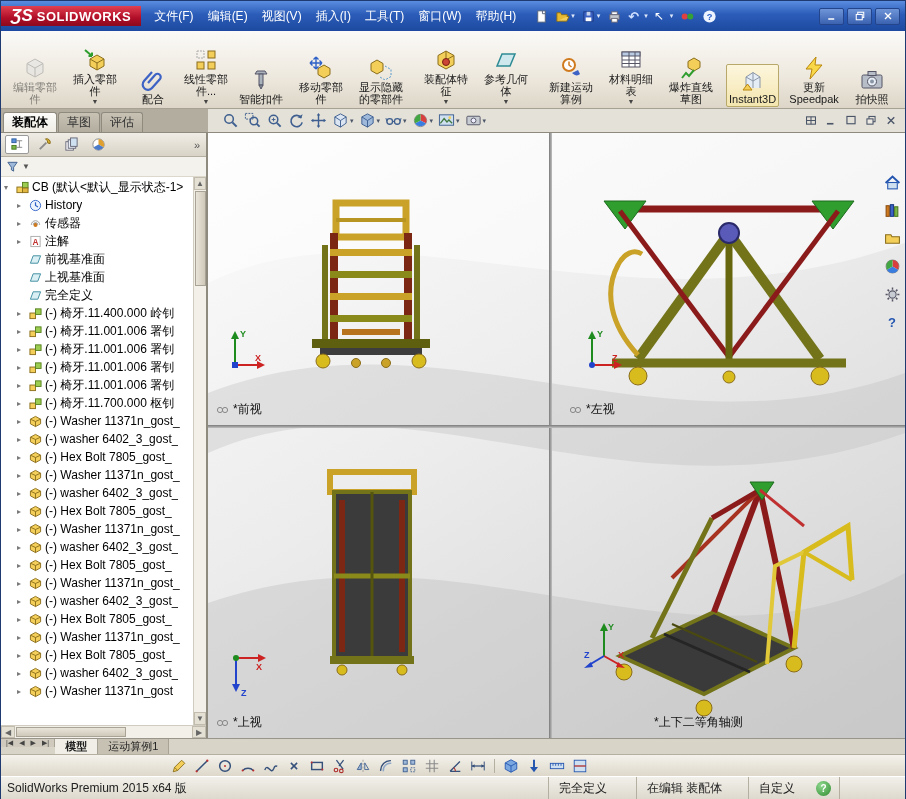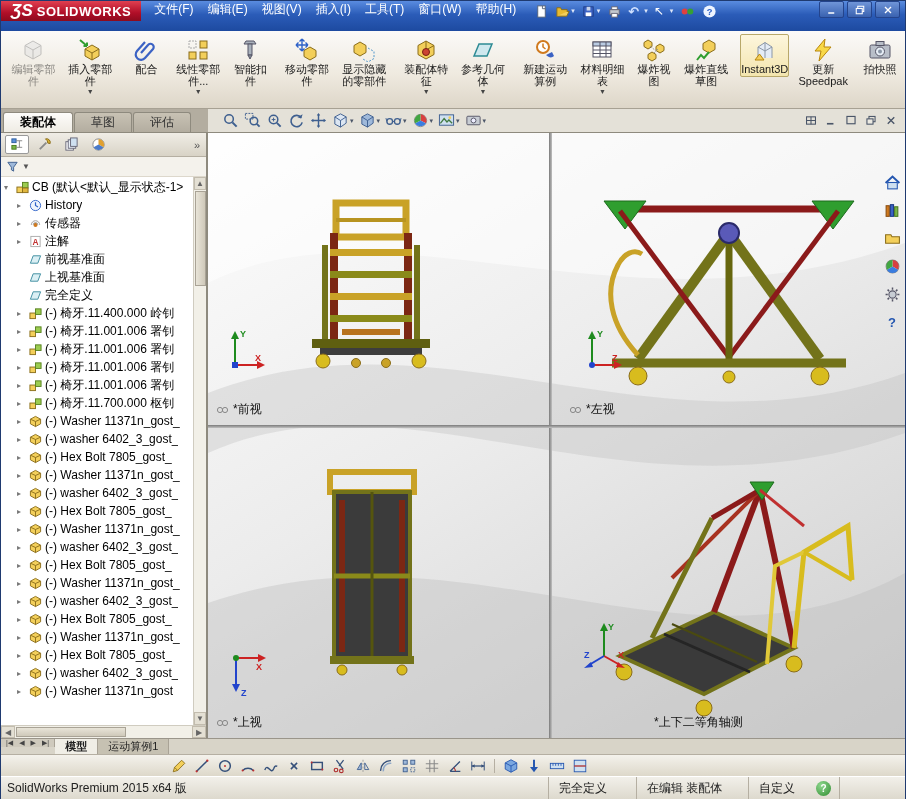--- a/index.html
+++ b/index.html
@@ -1,46 +1,46 @@
 <!DOCTYPE html>
 <html><head>
 <meta charset="utf-8">
 <style>
 *{box-sizing:border-box;margin:0;padding:0}
 html,body{width:906px;height:799px;overflow:hidden}
 body{font-family:"Liberation Sans","DejaVu Sans",sans-serif;font-size:12px;background:#d4d0c8}
 #app{width:906px;height:799px;display:flex;flex-direction:column;border:1px solid #1f3a70;background:#d4d0c8}
 
-.titlebar{flex:0 0 30px;background:linear-gradient(#5a8ce0,#2b5cb8 45%,#1d4aa0);display:flex;align-items:flex-start;color:#fff}
+.titlebar{flex:0 0 30px;background:linear-gradient(#5a8ce0,#2b5cb8 45%,#1d4aa0);display:flex;align-items:center;color:#fff}
 .logo{background:linear-gradient(#e04050,#b00e28 60%,#8c0a1e);display:flex;align-items:center;padding:0 10px;gap:4px}
 .logo .z{font-size:17px;font-weight:bold;font-style:italic}
 .logo .b{font-size:13px;font-weight:bold;letter-spacing:.5px}
 .menus{display:flex;align-items:center;padding-left:6px}
 .menu-item{padding:0 7px;height:100%;display:flex;align-items:center;cursor:default}
 .qat{display:flex;align-items:center;gap:2px;margin-left:8px}
 .tbtn{height:20px;min-width:20px;display:flex;align-items:center;justify-content:center;border-radius:2px;padding:0 2px}
 .tbtn .ig{width:15px;height:15px;display:block}
 .tcaret{color:#dfe8fa;font-size:7px;margin-left:1px}
 .wincontrols{margin-left:auto;display:flex;align-items:center;gap:3px;padding-right:5px}
 .winbtn{width:25px;height:17px;background:linear-gradient(#6f95d8,#3a62b0);border:1px solid #24448c;border-radius:2px;display:flex;align-items:center;justify-content:center}
 .winbtn svg{width:12px;height:12px}
 
-.ribbon{flex:0 0 78px;background:linear-gradient(#fbfaf8,#efeae0 55%,#ddd6c8);border-bottom:1px solid #a7a193;display:flex;align-items:flex-start;padding:3px 2px 1px 4px;overflow:hidden}
+.ribbon{flex:0 0 78px;background:linear-gradient(#fbfaf8,#efeae0 55%,#ddd6c8);border-bottom:1px solid #a7a193;display:flex;align-items:flex-end;padding:3px 2px 1px 4px;overflow:hidden}
 .rbtn{min-width:46px;max-width:60px;padding:1px 2px;display:flex;flex-direction:column;align-items:center;gap:1px;border:1px solid transparent;border-radius:2px;text-align:center;color:#1a1a1a}
 .ricon{width:24px;height:24px;margin-top:2px}
 .ricon svg{width:24px;height:24px;display:block}
 .rlabel{font-size:11px;line-height:12px;max-width:56px}
 .rcaret{font-size:7px;color:#444;line-height:7px}
 .rbtn.disabled{filter:grayscale(1);opacity:.5}
 .rbtn.pressed{border-color:#b8a86a;background:linear-gradient(#fdf6dd,#f3e5ae)}
 .rsep{width:1px;background:#b9b2a2;margin:4px 2px}
 
 .tabrow{flex:0 0 24px;background:#e4e1d8;display:flex;align-items:stretch;border-bottom:1px solid #8e8a7e}
 .cmdtabs{width:207px;flex:0 0 207px;display:flex;align-items:stretch;padding:3px 0 0 2px;gap:1px;background:#b3ada0}
-.ctab{padding:0 16px;display:flex;align-items:center;border:1px solid #8e8a7e;border-bottom:none;border-radius:3px 3px 0 0;background:linear-gradient(#c8c2b4,#b3ada0);color:#333}
+.ctab{padding:0 8px;display:flex;align-items:center;border:1px solid #8e8a7e;border-bottom:none;border-radius:3px 3px 0 0;background:linear-gradient(#c8c2b4,#b3ada0);color:#333}
 .ctab.active{background:linear-gradient(#fdfcfa,#efece4);font-weight:bold;color:#000}
 .hud{display:flex;align-items:center;gap:5px;padding-left:14px}
 .hudbtn{display:flex;align-items:center;height:20px}
 .hicon{width:17px;height:17px;display:block}
 .hicon svg{width:17px;height:17px;display:block}
 .hcaret{font-size:7px;color:#4a5568;margin-left:1px}
 .doccontrols{margin-left:auto;display:flex;align-items:center;gap:4px;padding-right:6px}
 .dbtn{width:16px;height:15px;display:flex;align-items:center;justify-content:center}
 .dbtn svg{width:14px;height:13px;display:block}
 
@@ -316,31 +316,20 @@
             <rect x="3" y="4" width="18" height="4" fill="#b9cbe2" stroke="#556"></rect>
             <path d="M3 12h18M3 15.5h18M10 4v15M16 4v15" stroke="#556" fill="none"></path>
           </svg>
         </div>
         <div class="rlabel">材料明细表</div>
         <div class="rcaret">▼</div>
       </div>
       <div class="rbtn">
         <div class="ricon">
           <svg viewBox="0 0 24 24" width="100%" height="100%">
-            <path d="M6 2l4 2.5v4L6 11 2 8.5v-4z" fill="#f3cf5a" stroke="#8a6d1a"></path>
-            <path d="M18 6l4 2.5v4L18 15l-4-2.5v-4z" fill="#f3cf5a" stroke="#8a6d1a"></path>
-            <path d="M10 14l4 2.5v4L10 23l-4-2.5v-4z" fill="#f3cf5a" stroke="#8a6d1a"></path>
-            <path d="M8 8l6 5M16 11l-4 4" stroke="#999" stroke-dasharray="2 1.5" fill="none"></path>
-          </svg>
-        </div>
-        <div class="rlabel">爆炸视图</div>
-      </div>
-      <div class="rbtn">
-        <div class="ricon">
-          <svg viewBox="0 0 24 24" width="100%" height="100%">
             <path d="M15 2l6 3.5v6L15 15l-6-3.5v-6z" fill="#f3cf5a" stroke="#8a6d1a"></path>
             <path d="M3 22l4-5 3 3 5-6" fill="none" stroke="#2f9e2f" stroke-width="2"></path>
           </svg>
         </div>
         <div class="rlabel">爆炸直线草图</div>
       </div>
       <div class="rsep"></div>
       <div class="rbtn pressed">
         <div class="ricon">
           <svg viewBox="0 0 24 24" width="100%" height="100%">

